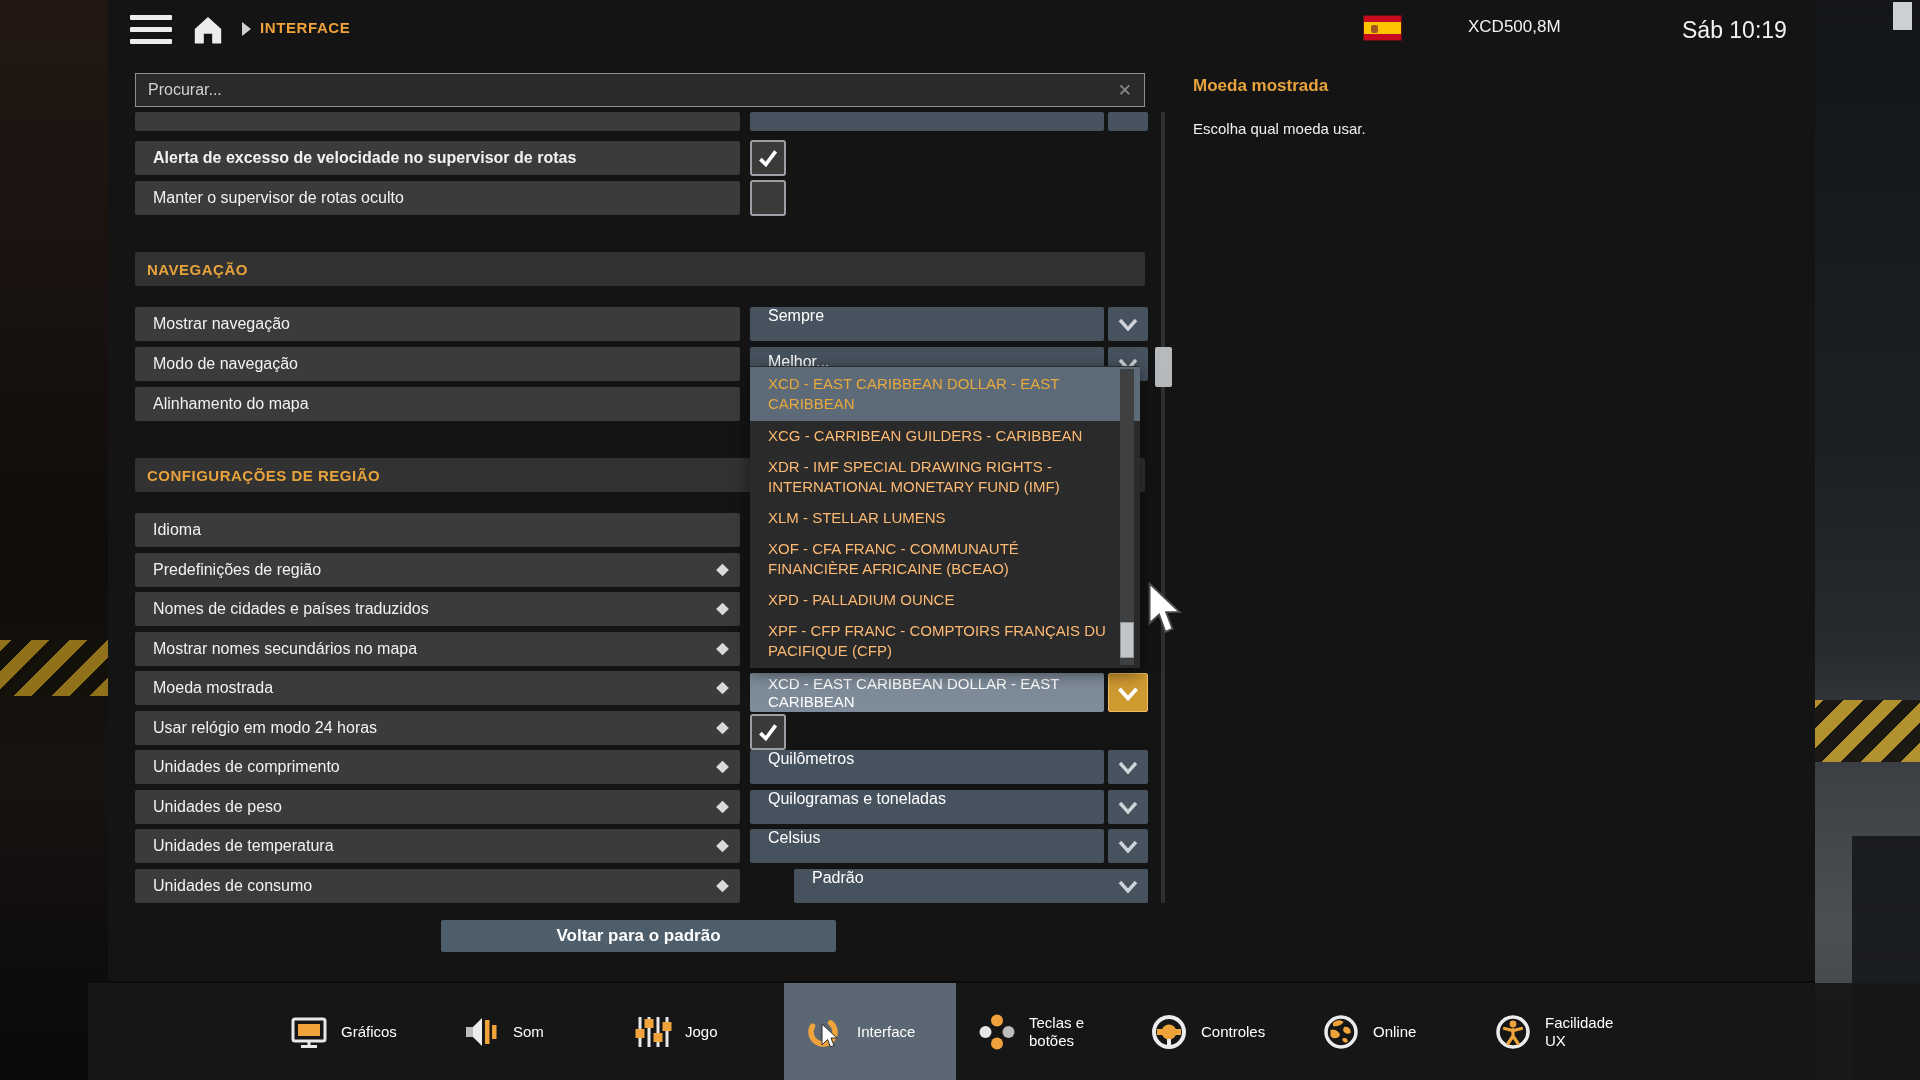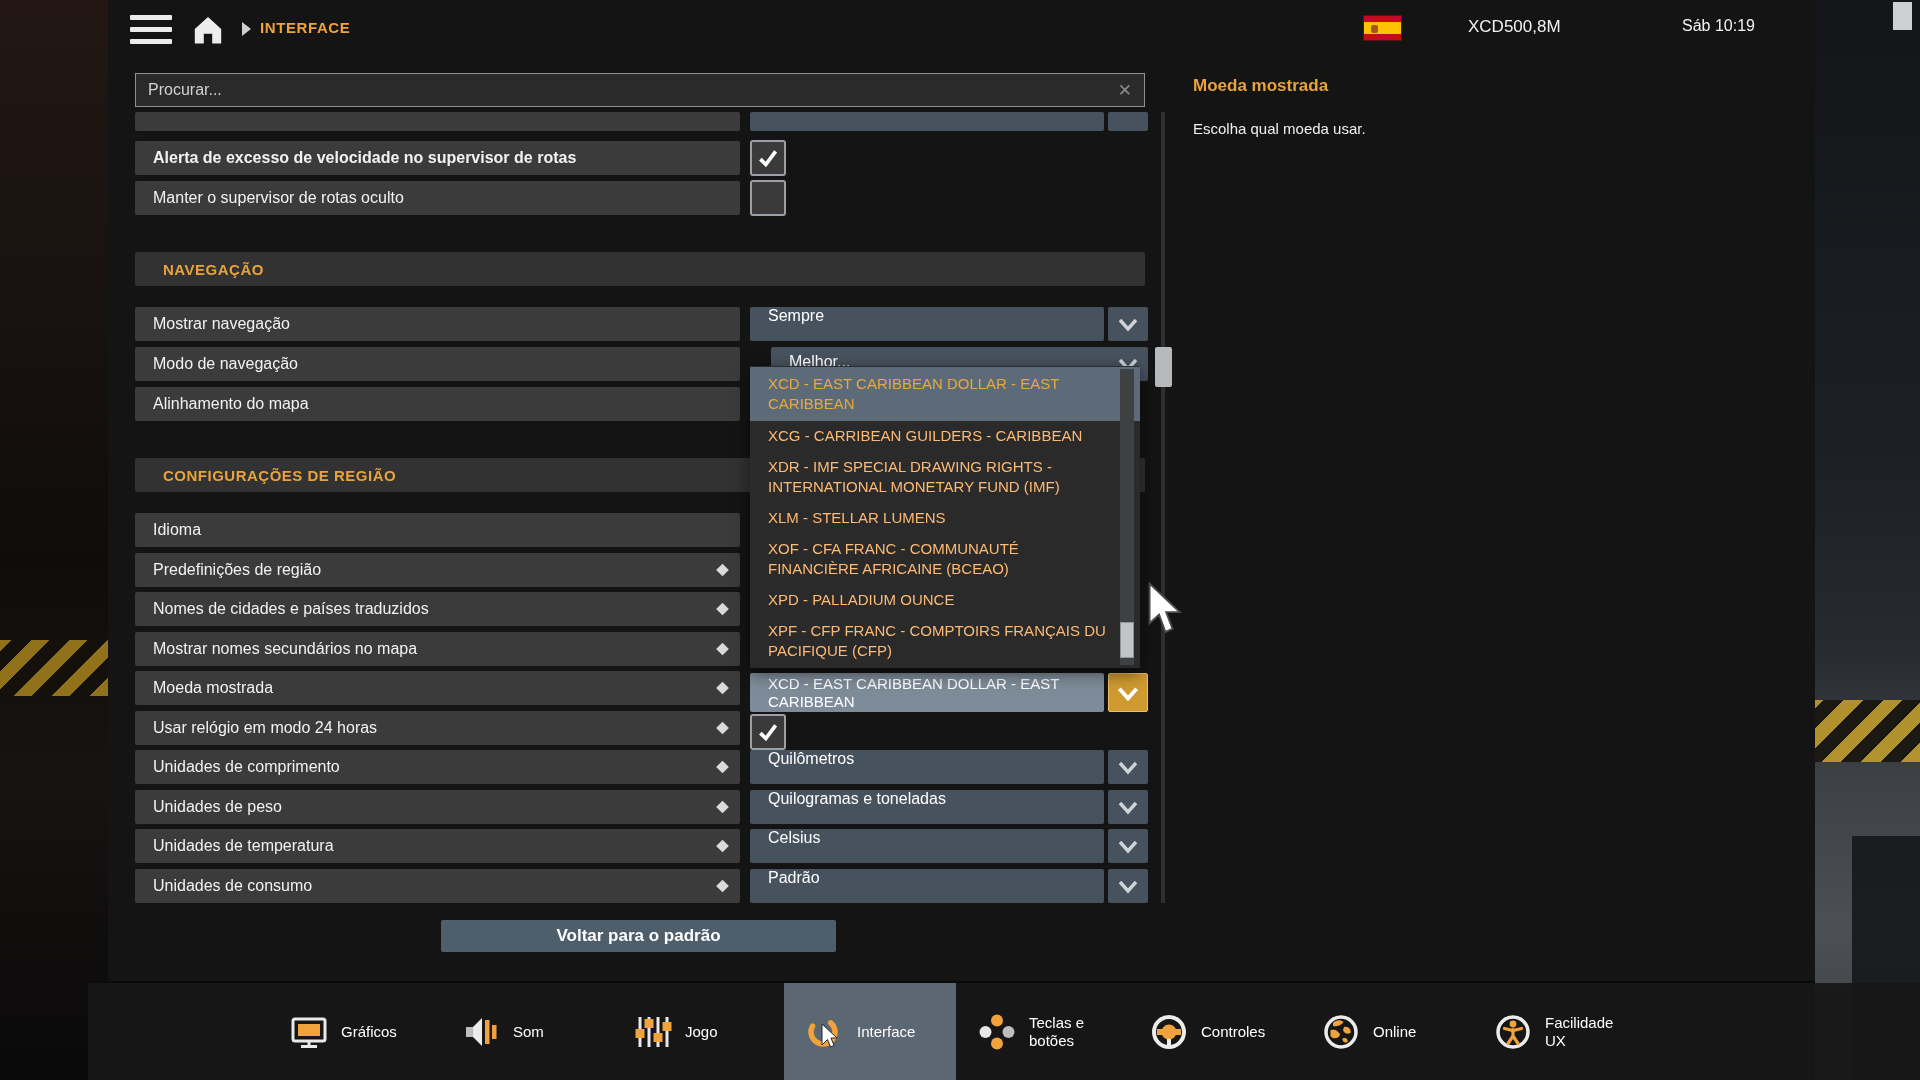--- a/index.html
+++ b/index.html
@@ -27,35 +27,35 @@
   .hamburger i{display:block;height:5px;background:#ececec;border-radius:1px;margin-bottom:7px;}
   .home-btn{position:absolute;left:82px;top:11px;width:36px;height:36px;}
   .crumb-sep{position:absolute;left:134px;top:22px;width:0;height:0;
     border-left:9px solid #cfcfcf;border-top:7px solid transparent;border-bottom:7px solid transparent;}
   .breadcrumb{position:absolute;left:152px;top:19px;font-size:15px;font-weight:bold;
     letter-spacing:.6px;color:#f0a33a;}
   .flag{position:absolute;left:1255px;top:15px;width:39px;height:26px;border:1px solid #5a1212;
     background:linear-gradient(180deg,#c60b1e 0 25%,#ffc400 25% 75%,#c60b1e 75% 100%);}
   .flag::after{content:"";position:absolute;left:7px;top:9px;width:7px;height:8px;background:#a2571f;border-radius:2px;}
   .money{position:absolute;left:1360px;top:17px;width:120px;text-align:left;font-size:17px;color:#f2f2f2;}
-  .clock{position:absolute;left:1574px;top:17px;font-size:16px;color:#f2f2f2;}
+  .clock{position:absolute;left:1574px;top:17px;font-size:23px;color:#f2f2f2;}
 
   
   .searchbox{position:absolute;left:27px;top:73px;width:1010px;height:34px;background:#2a2a2a;
     border:1px solid #8f8f8f;display:flex;align-items:center;padding:0 12px;}
   .searchbox .ph{flex:1;font-size:16px;color:#d2d2d2;}
   .searchbox .clear{font-size:17px;color:#8a8a8a;}
 
   
   .row-label{position:absolute;left:27px;width:605px;height:34px;background:#3b3b3b;border-radius:2px;
     display:flex;align-items:center;padding-left:18px;font-size:16px;color:#f2f2f2;}
   .diamond{position:absolute;right:13px;top:50%;width:9px;height:9px;background:#dadada;
     transform:translateY(-50%) rotate(45deg);}
   .section-hd{position:absolute;left:27px;width:1010px;height:34px;background:#323232;border-radius:2px;
-    display:flex;align-items:center;padding-left:28px;font-size:15px;font-weight:bold;
+    display:flex;align-items:center;padding-left:12px;font-size:15px;font-weight:bold;
     letter-spacing:.5px;color:#e8a33d;}
   .dd-body{position:absolute;left:642px;width:354px;height:34px;background:#46525e;border-radius:2px;
     display:flex;align-items:flex-start;padding-left:18px;font-size:16px;color:#fff;overflow:hidden;}
   .dd-btn{position:absolute;left:1000px;width:40px;height:34px;background:#46525e;border-radius:2px;
     display:flex;align-items:center;justify-content:center;}
   .checkbox{position:absolute;left:642px;width:36px;height:36px;background:#3a3a3a;
     border:2px solid #9aa0a6;border-radius:3px;display:flex;align-items:center;justify-content:center;}
   .sliver{height:19px !important;}
 
   
@@ -157,21 +157,21 @@
     </div>
     <div class="dd-btn" style="top:307px;">
       <svg width="26" height="22" viewBox="0 0 26 22">
           <polyline points="5,7 13,16 21,7" fill="none" stroke="#cfd4d8" stroke-width="3.4"></polyline>
         </svg>
     </div>
 
     <div class="row-label" style="top:347px;">
       <span>Modo de navegação</span>
     </div>
-    <div class="dd-body" style="top:347px;align-items:flex-start;padding-top:6px;margin-left:21px;">
+    <div class="dd-body" style="top:347px;align-items:flex-start;padding-top:6px;">
       <span>Melhor...</span>
     </div>
     <div class="dd-btn" style="top:347px;">
       <svg width="26" height="22" viewBox="0 0 26 22">
           <polyline points="5,7 13,16 21,7" fill="none" stroke="#cfd4d8" stroke-width="3.4"></polyline>
         </svg>
     </div>
 
     <div class="row-label" style="top:387px;">
       <span>Alinhamento do mapa</span>
@@ -245,21 +245,21 @@
     <div class="dd-btn" style="top:829px;">
       <svg width="26" height="22" viewBox="0 0 26 22">
           <polyline points="5,7 13,16 21,7" fill="none" stroke="#cfd4d8" stroke-width="3.4"></polyline>
         </svg>
     </div>
 
     <div class="row-label" style="top:869px;">
       <span>Unidades de consumo</span>
       <span class="diamond"></span>
     </div>
-    <div class="dd-body" style="top:869px;">
+    <div class="dd-body" style="top:869px;margin-left:44px;">
       <span>Padrão</span>
     </div>
     <div class="dd-btn" style="top:869px;">
       <svg width="26" height="22" viewBox="0 0 26 22">
           <polyline points="5,7 13,16 21,7" fill="none" stroke="#cfd4d8" stroke-width="3.4"></polyline>
         </svg>
     </div>
 
     <div class="cur-select">
       <span>XCD - EAST CARIBBEAN DOLLAR - EAST CARIBBEAN</span>

